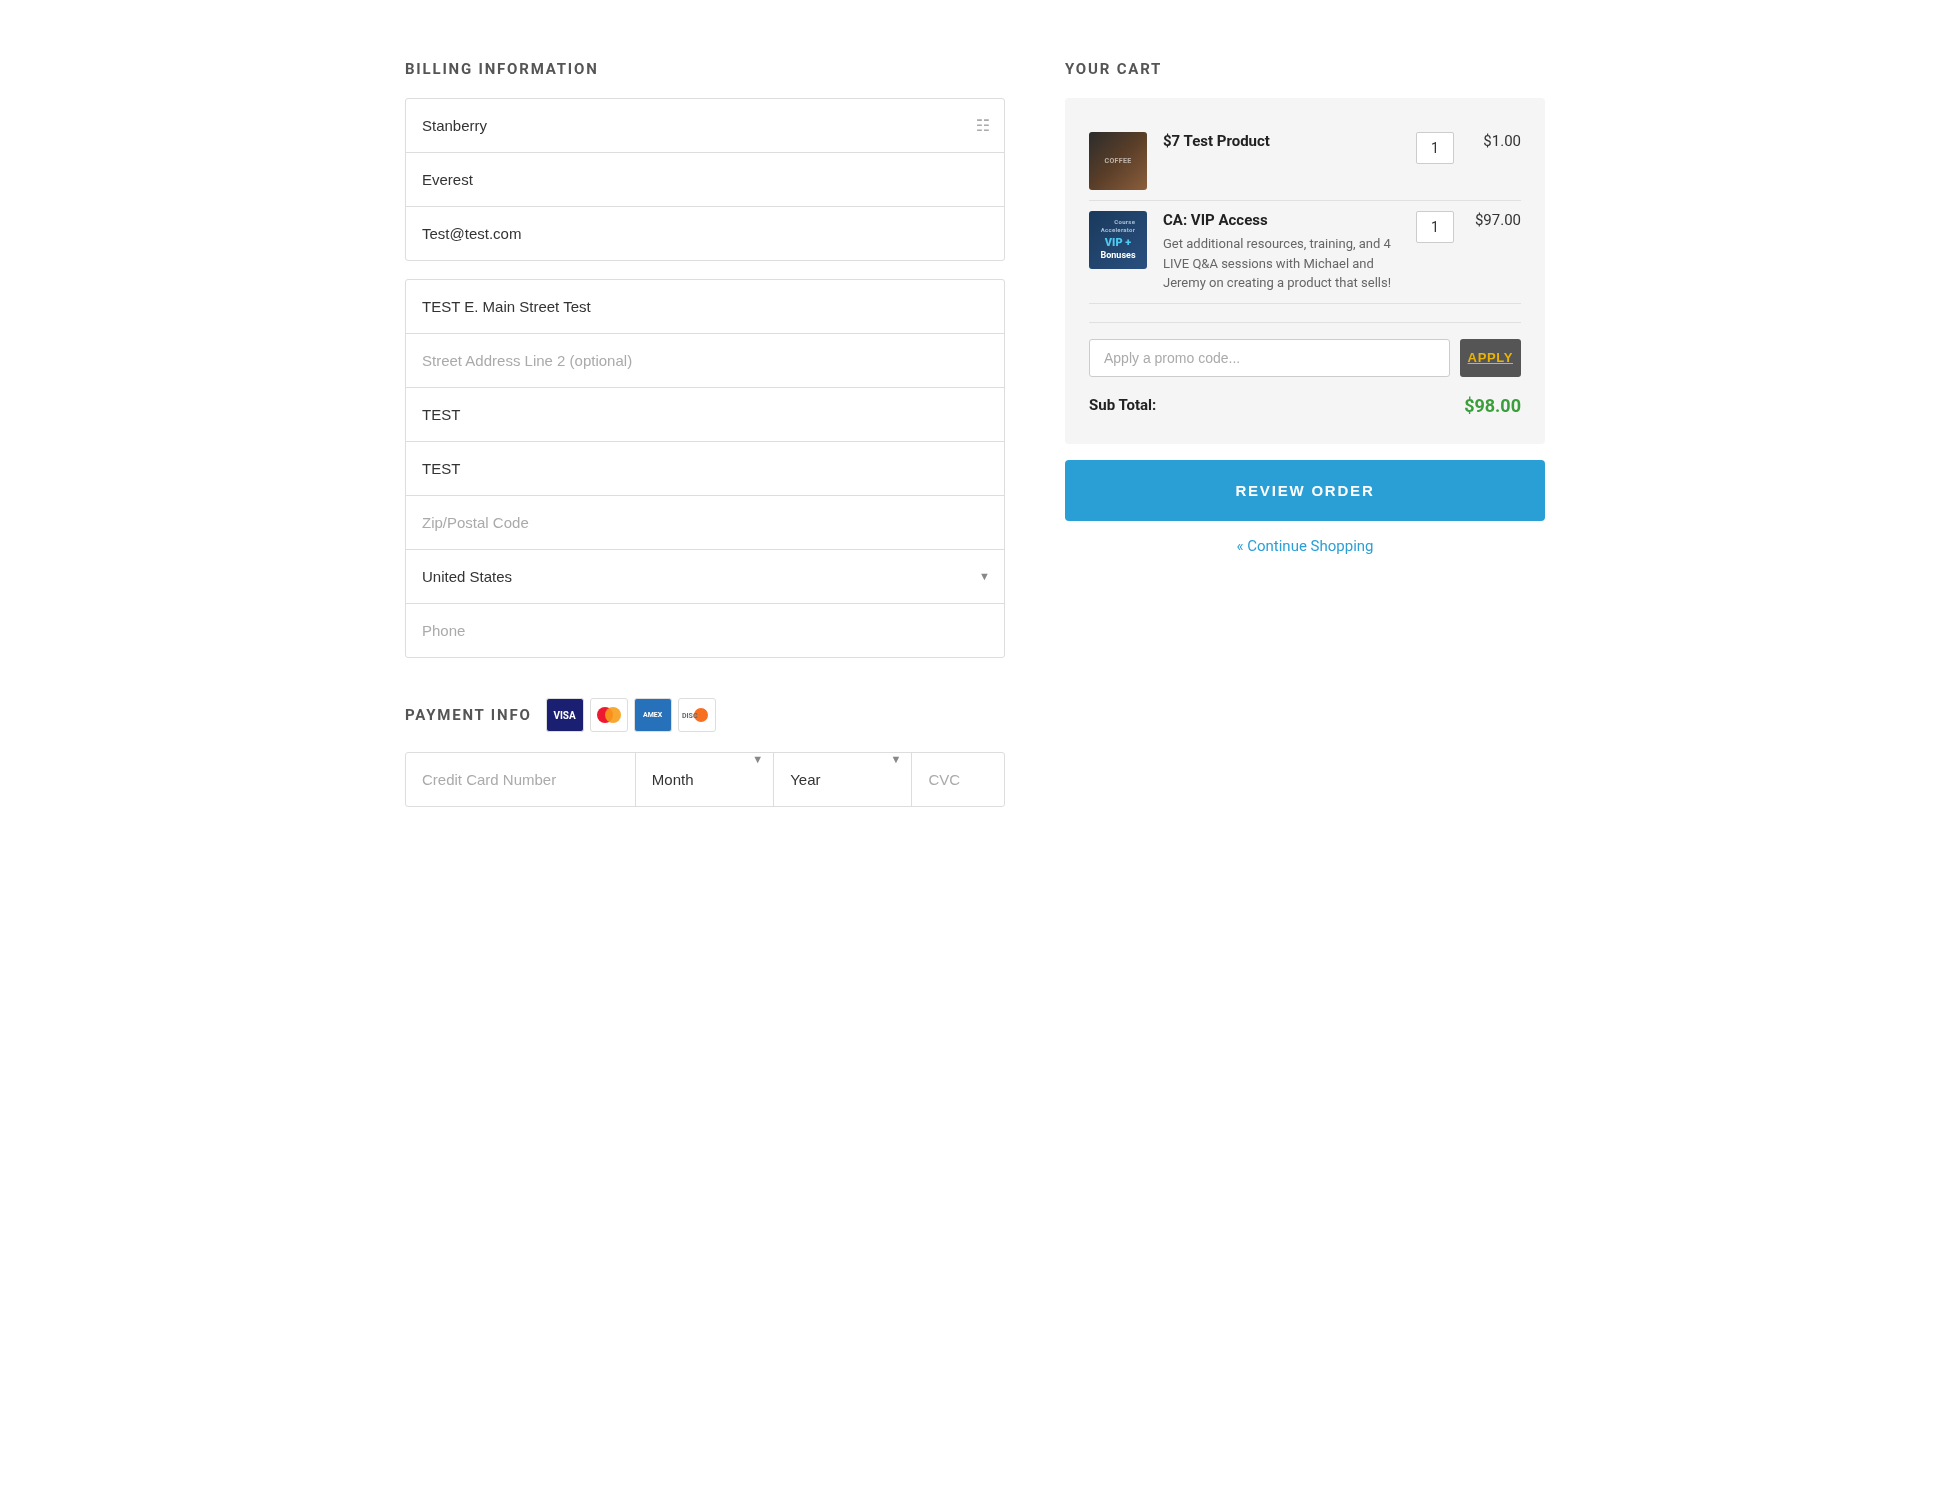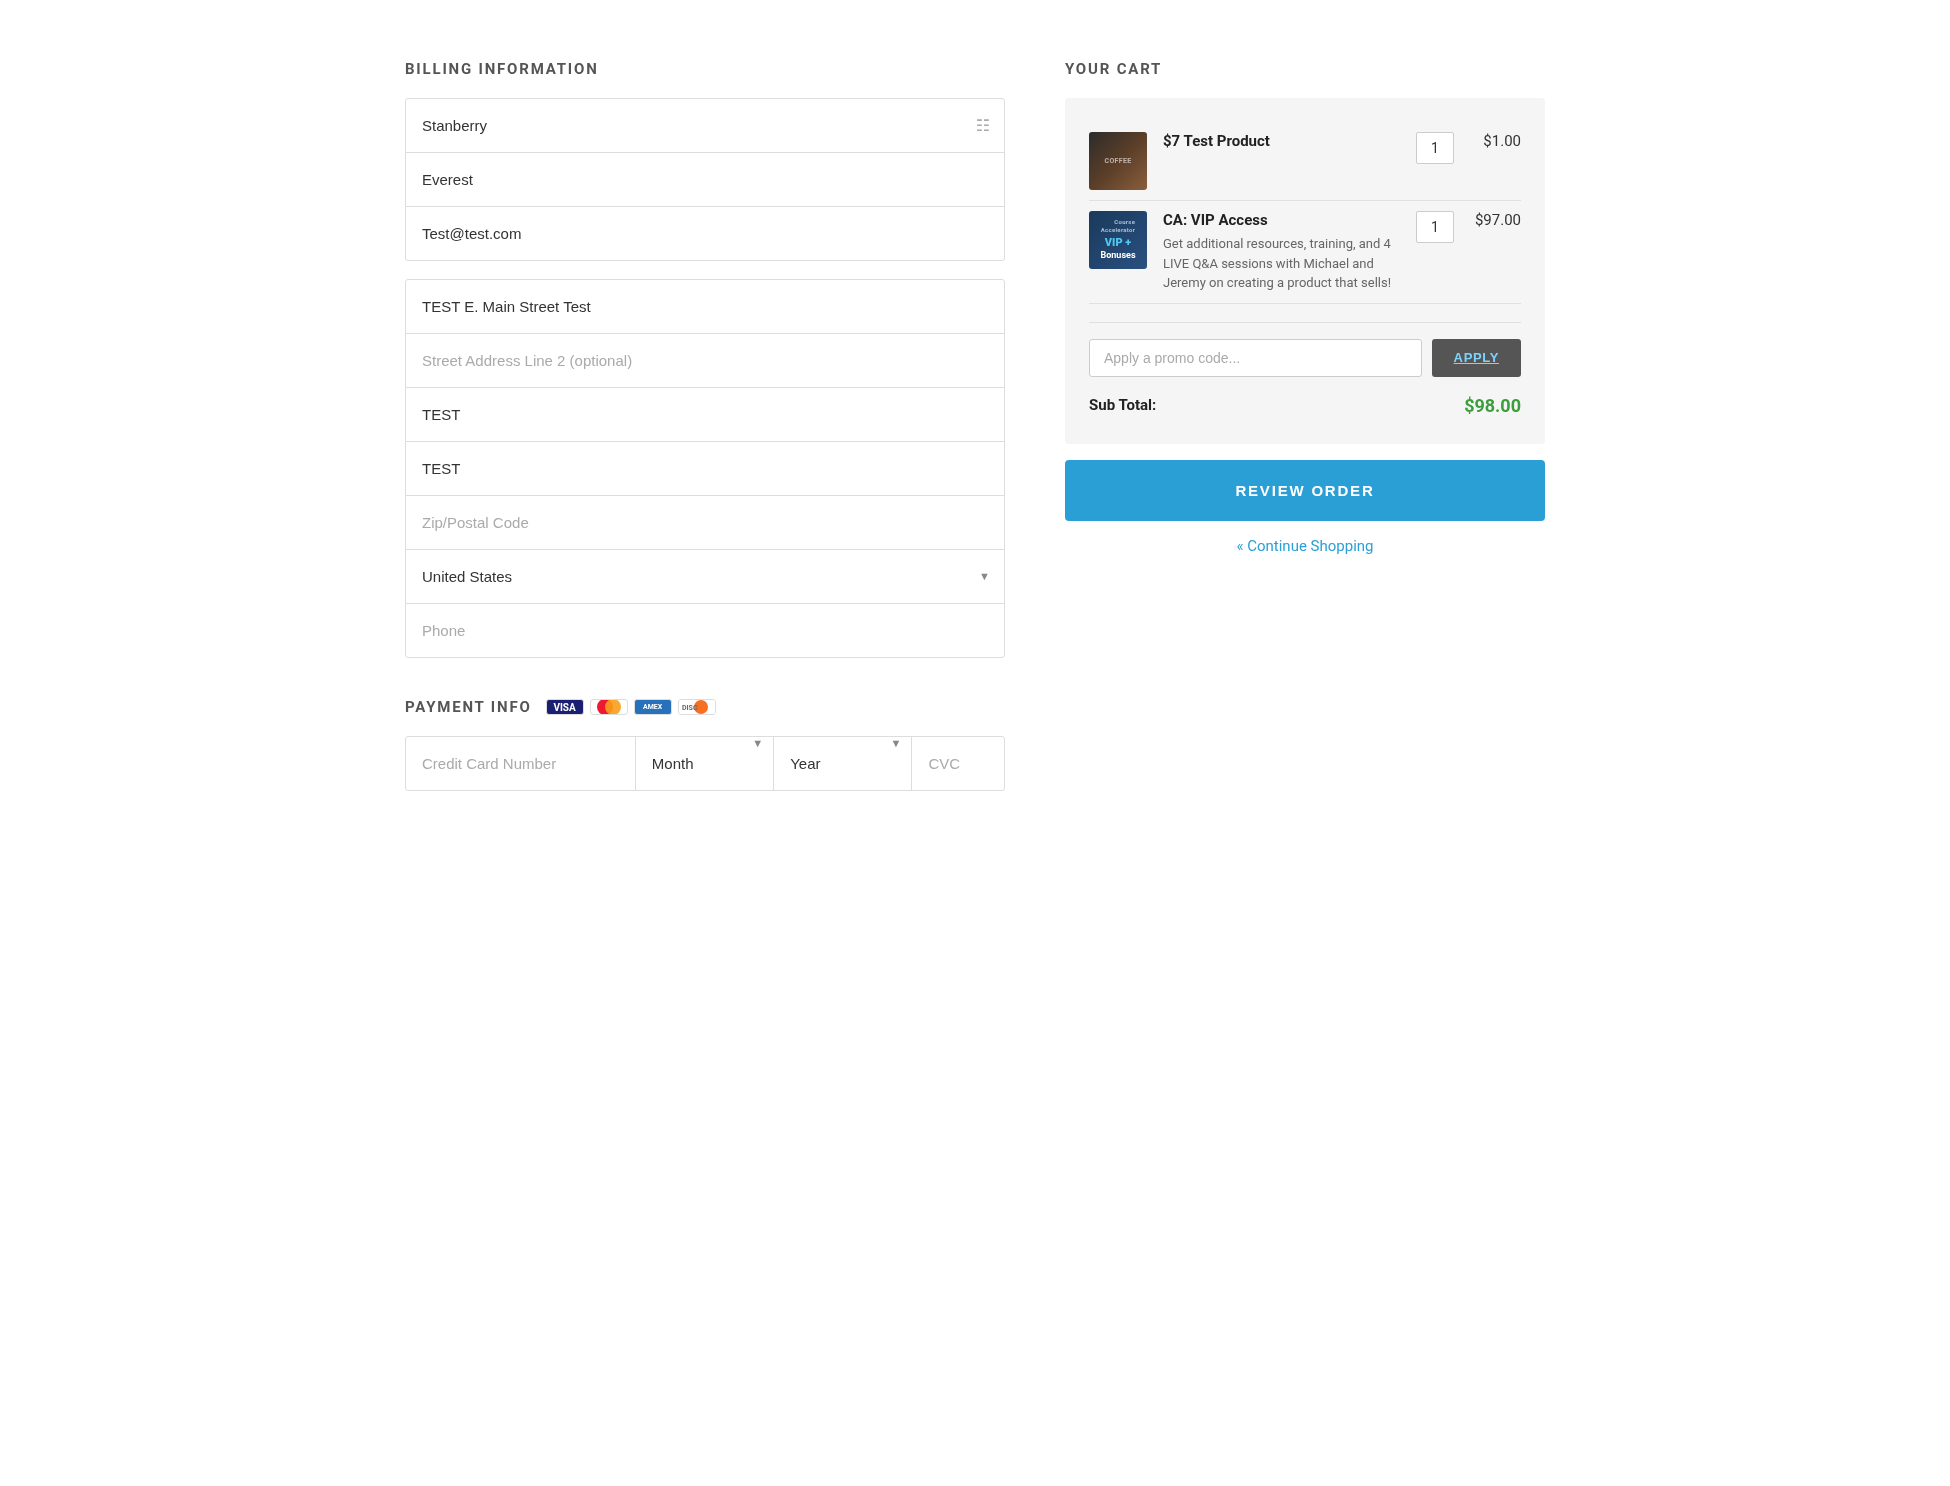--- a/index.html
+++ b/index.html
@@ -84,21 +84,21 @@
       align-items: center;
       gap: 14px;
       margin-bottom: 20px;
     }
     .card-icons {
       display: flex;
       gap: 6px;
     }
     .card-icon {
       width: 38px;
-      height: 16px;
+      height: 34px;
       border-radius: 3px;
       display: flex;
       align-items: center;
       justify-content: center;
       font-size: 8px;
       font-weight: 700;
       border: 1px solid #ddd;
       overflow: hidden;
     }
     .card-visa { background: #1a1f71; color: #fff; font-size: 10px; letter-spacing: 0; }
@@ -249,23 +249,23 @@
       border-radius: 3px;
       padding: 10px 14px;
       font-size: 14px;
       color: #555;
       background: #fff;
       outline: none;
     }
     .promo-input::placeholder { color: #aaa; }
     .apply-btn {
       background: #555;
-      color: #7dd3fc;
+      color: #eab308;
       border: none;
-      padding: 10px 22px;
+      padding: 10px 8px;
       font-size: 13px;
       font-weight: 700;
       letter-spacing: 0.05em;
       border-radius: 3px;
       cursor: pointer;
       text-decoration: underline;
     }
     .subtotal-row {
       display: flex;
       justify-content: space-between;

